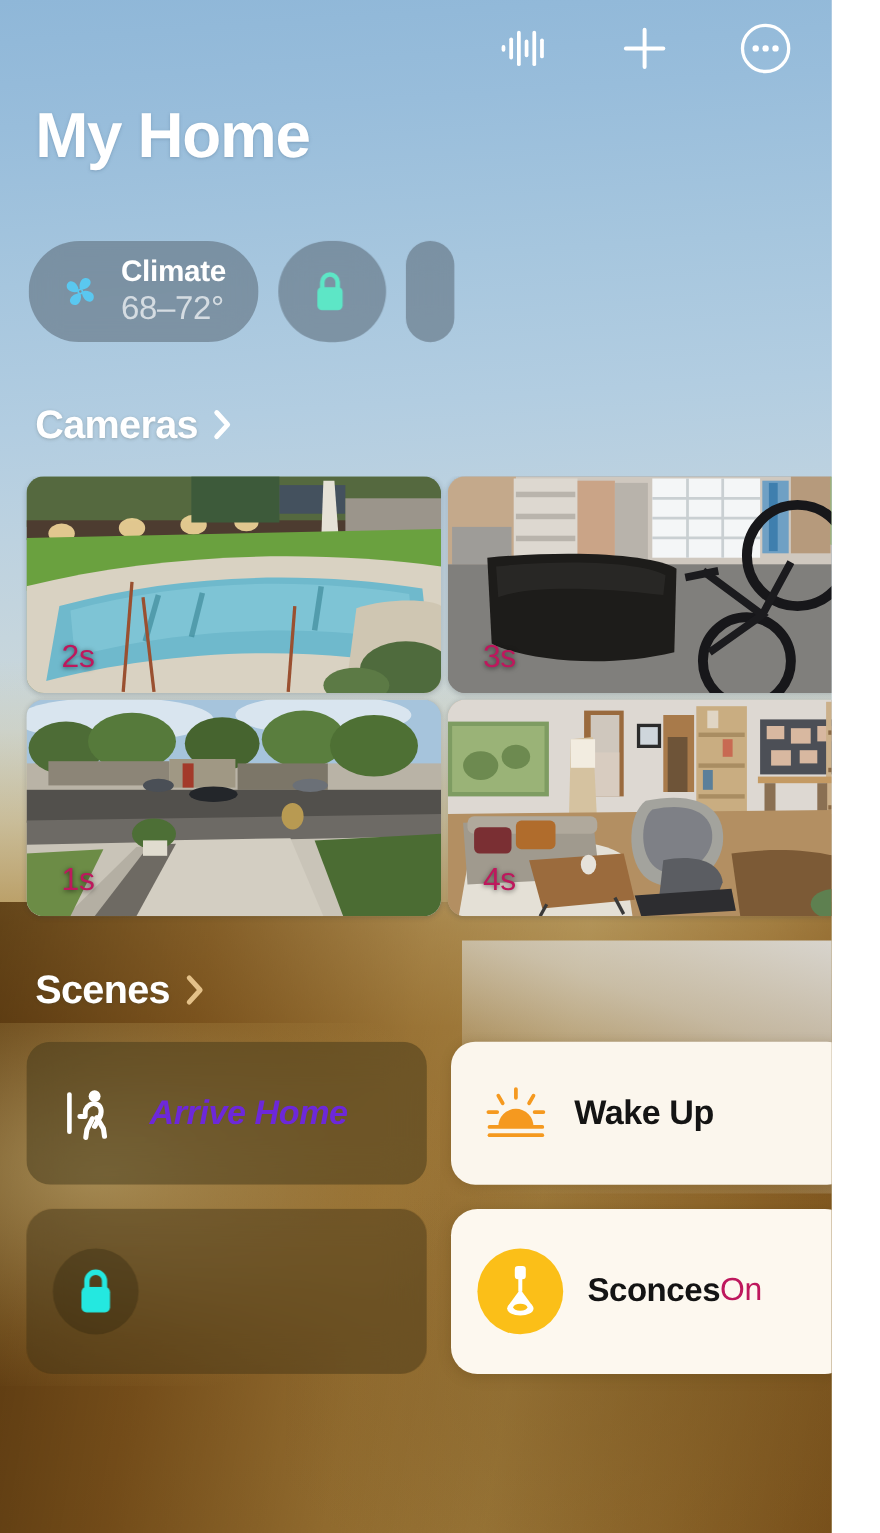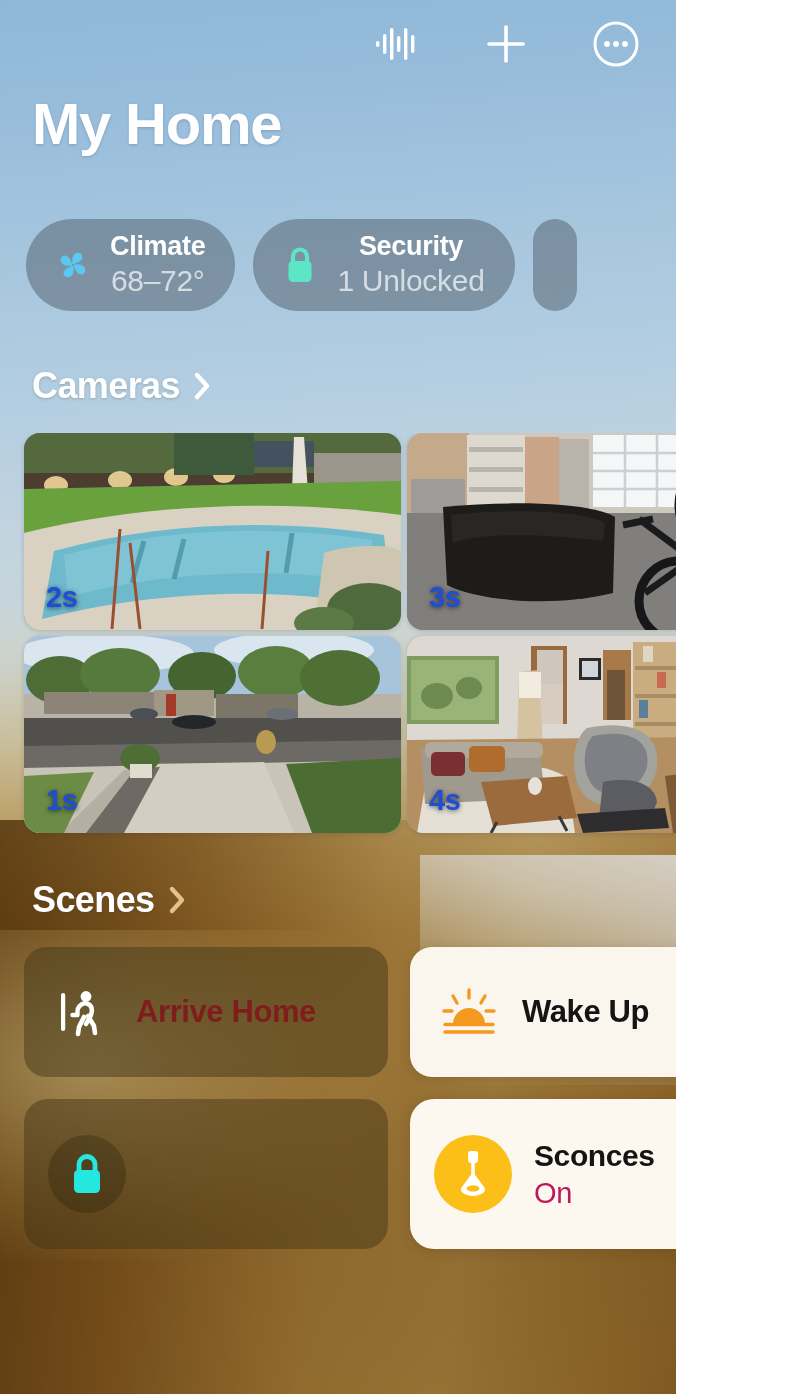--- a/index.html
+++ b/index.html
@@ -4,21 +4,21 @@
 <title>My Home</title>
 <style>
   * { margin:0; padding:0; box-sizing:border-box; }
   html, body {
     width:800px; height:1394px;
     font-family:"Liberation Sans", sans-serif;
     overflow:hidden;
   }
   #app {
     position:relative;
-    width:676px; height:1394px;
+    width:756px; height:1394px;
     overflow:hidden;
     background:#b9cfe2;
   }
 
   
   .bg-layer { position:absolute; left:0; top:0; width:800px; height:1394px; }
   .bg-sky {
     background:linear-gradient(176deg,
       #8fb7d8 0%, #98bddb 8%, #a6c6de 18%, #b2cde1 27%,
       #bdd2e0 34%, #c5d5dd 40%, #ccd8da 46%, #d3dbd8 52%,
@@ -96,21 +96,20 @@
     height:92px;
   }
   .chip {
     display:flex; align-items:center; gap:16px;
     height:92px; padding:0 30px 0 26px;
     border-radius:46px;
     background:rgba(88,102,114,0.55);
     backdrop-filter:blur(14px);
     flex:0 0 auto;
     cursor:pointer;
-    text-align:center;
   }
   .chip-ico { width:42px; height:42px; display:flex; align-items:center; justify-content:center; flex:0 0 42px; }
   .chip-txt { display:flex; flex-direction:column; justify-content:center; }
   .chip-title { font-size:27px; font-weight:bold; color:#ffffff; line-height:1.18; letter-spacing:-0.3px; }
   .chip-sub { font-size:30px; color:rgba(255,255,255,0.68); line-height:1.18; letter-spacing:-0.3px; }
   .chip.partial { width:44px; padding:0; overflow:hidden; }
 
   
   .sec-head {
     display:flex; align-items:center; gap:13px;
@@ -138,23 +137,24 @@
   }
   .cam {
     position:relative;
     border-radius:16px;
     overflow:hidden;
     box-shadow:0 1px 5px rgba(40,50,60,0.2);
     cursor:pointer;
   }
   .cam-badge {
     position:absolute; left:22px; bottom:16px;
-    font-size:29px; font-weight:700; color:#1d4ed8;
+    font-size:29px; font-weight:400; color:#be185d;
     text-shadow:0 1px 5px rgba(0,0,0,0.6);
     letter-spacing:-0.3px;
+    padding-left:10px;
   }
   .cam-scene { position:absolute; inset:0; }
 
   
   .tile-row {
     display:flex; gap:22px;
     margin:26px 0 0 24px;
   }
   .tile {
     width:364px; height:130px;
@@ -171,21 +171,21 @@
   .tile.on {
     background:#fbf6ed;
     box-shadow:0 2px 10px rgba(80,55,15,0.22);
     text-align:right;
   }
   .tile-ico { width:62px; height:62px; display:flex; align-items:center; justify-content:center; flex:0 0 62px; }
   .tile-label {
     margin-left:22px;
     font-size:31px; font-weight:bold; letter-spacing:-0.4px;
   }
-  .tile.off .tile-label { color:#7f1d1d; }
+  .tile.off .tile-label { color:#6d28d9;font-style:italic; }
   .tile.on  .tile-label { color:#141414; }
 
   
   .acc-row { display:flex; gap:22px; margin:22px 0 0 24px; }
   .acc {
     width:364px; height:150px;
     border-radius:24px;
     display:flex; align-items:center;
     padding:0 24px;
     cursor:pointer;
@@ -198,21 +198,21 @@
   .acc.on {
     background:#fdf8ef;
     box-shadow:0 2px 12px rgba(80,55,15,0.25);
   }
   .acc-badge {
     width:78px; height:78px; border-radius:50%;
     display:flex; align-items:center; justify-content:center;
     flex:0 0 78px;
   }
   .acc.off .acc-badge { background:rgba(30,24,8,0.28); }
-  .acc-txt { margin-left:22px; display:flex; flex-direction:column; }
+  .acc-txt { margin-left:22px; display:flex; flex-direction:row; }
   .acc-name { font-size:30px; font-weight:bold; color:#141414; letter-spacing:-0.4px; line-height:1.25; }
   .acc-state { font-size:29px; color:#be185d; letter-spacing:-0.3px; line-height:1.25; }
 </style>
 </head>
 <body>
 
 <div id="app">
 
   <div class="bg-layer bg-sky"></div>
   <div class="bg-layer bg-warm"></div>
@@ -277,24 +277,20 @@
         </span>
       </div>
 
 
       <div class="chip">
         <span class="chip-ico">
           <svg width="34" height="42" viewBox="0 0 34 42">
             <path d="M10 18v-5.5a7 7 0 0 1 14 0V18" fill="none" stroke="#5de6c6" stroke-width="4.2" stroke-linecap="round"></path>
             <rect x="5.5" y="17" width="23" height="21" rx="4.4" fill="#5de6c6"></rect>
           </svg>
-        </span>
-        <span class="chip-txt">
-          <span class="chip-title">Security</span>
-          <span class="chip-sub">1 Unlocked</span>
         </span>
       </div>
 
       <div class="chip partial"></div>
     </div>
 
     <div class="sec-head" id="cameras-head">
       <span class="sec-title">Cameras</span>
       <span class="sec-chev">
         <svg width="19" height="30" viewBox="0 0 19 30">

